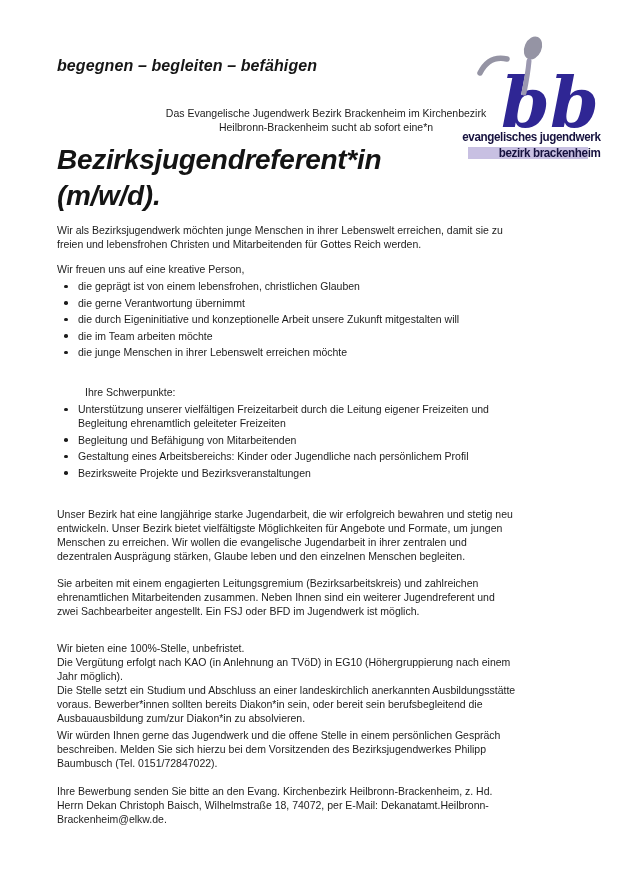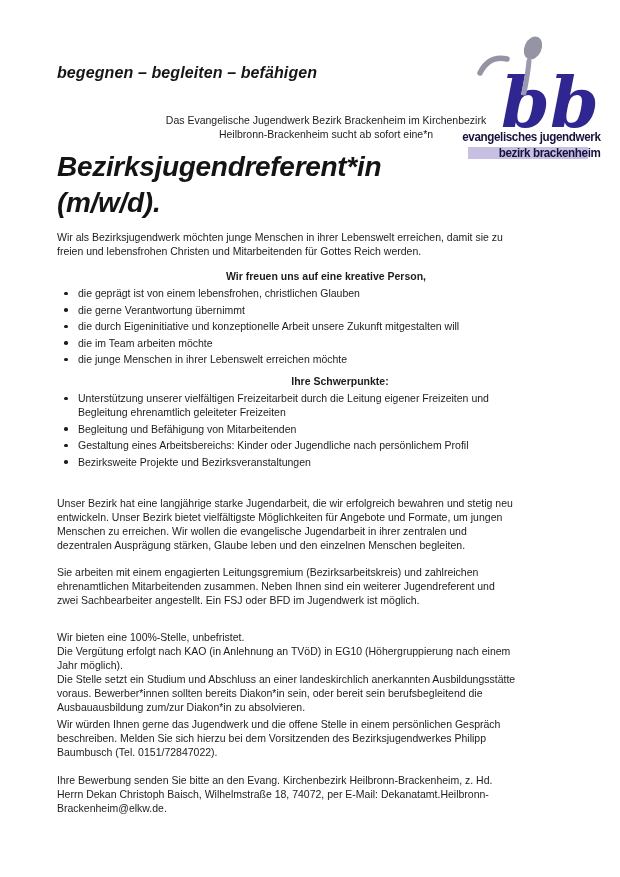--- a/index.html
+++ b/index.html
@@ -10,39 +10,39 @@
     -webkit-font-smoothing: antialiased;
   }
   .page {
     position: relative;
     width: 620px; height: 877px;
     background: #ffffff;
     overflow: hidden;
   }
   .content {
     position: absolute;
-    left: 57px; top: 64px; width: 538px;
+    left: 57px; top: 57px; width: 538px;
   }
   .tl { white-space: pre; }
   .tagline {
     font-size: 16px; font-weight: bold; font-style: italic;
     color: #161616; letter-spacing: 0.1px;
   }
   .body-text { font-size: 10.5px; line-height: 14px; }
   .intro { margin-top: 31px; text-align: center; }
   .job-title {
     margin-top: 8px;
     font-size: 28px; line-height: 36px;
     font-weight: bold; font-style: italic;
     letter-spacing: -0.3px; color: #141414;
   }
   .mission { margin-top: 9px; }
-  .lead { font-weight: bold; text-align: center; }
+  .lead { font-weight: normal; }
   .lead-person { margin-top: 11px; }
-  .lead-focus  { margin-top: 8px; padding-left: 28px; }
+  .lead-focus  { margin-top: 26px; padding-left: 28px; }
   ul.blist { list-style: none; margin: 3px 0 0 0; padding: 0; }
   ul.blist li { position: relative; padding-left: 21px; margin-bottom: 2.5px; }
   ul.blist li .dot {
     position: absolute; left: 7px; top: 5.5px;
     width: 3.5px; height: 3.5px; border-radius: 50%;
     background: #1c1c1c;
   }
   .district    { margin-top: 27px; }
   .team        { margin-top: 13px; }
   .offer       { margin-top: 23px; }

